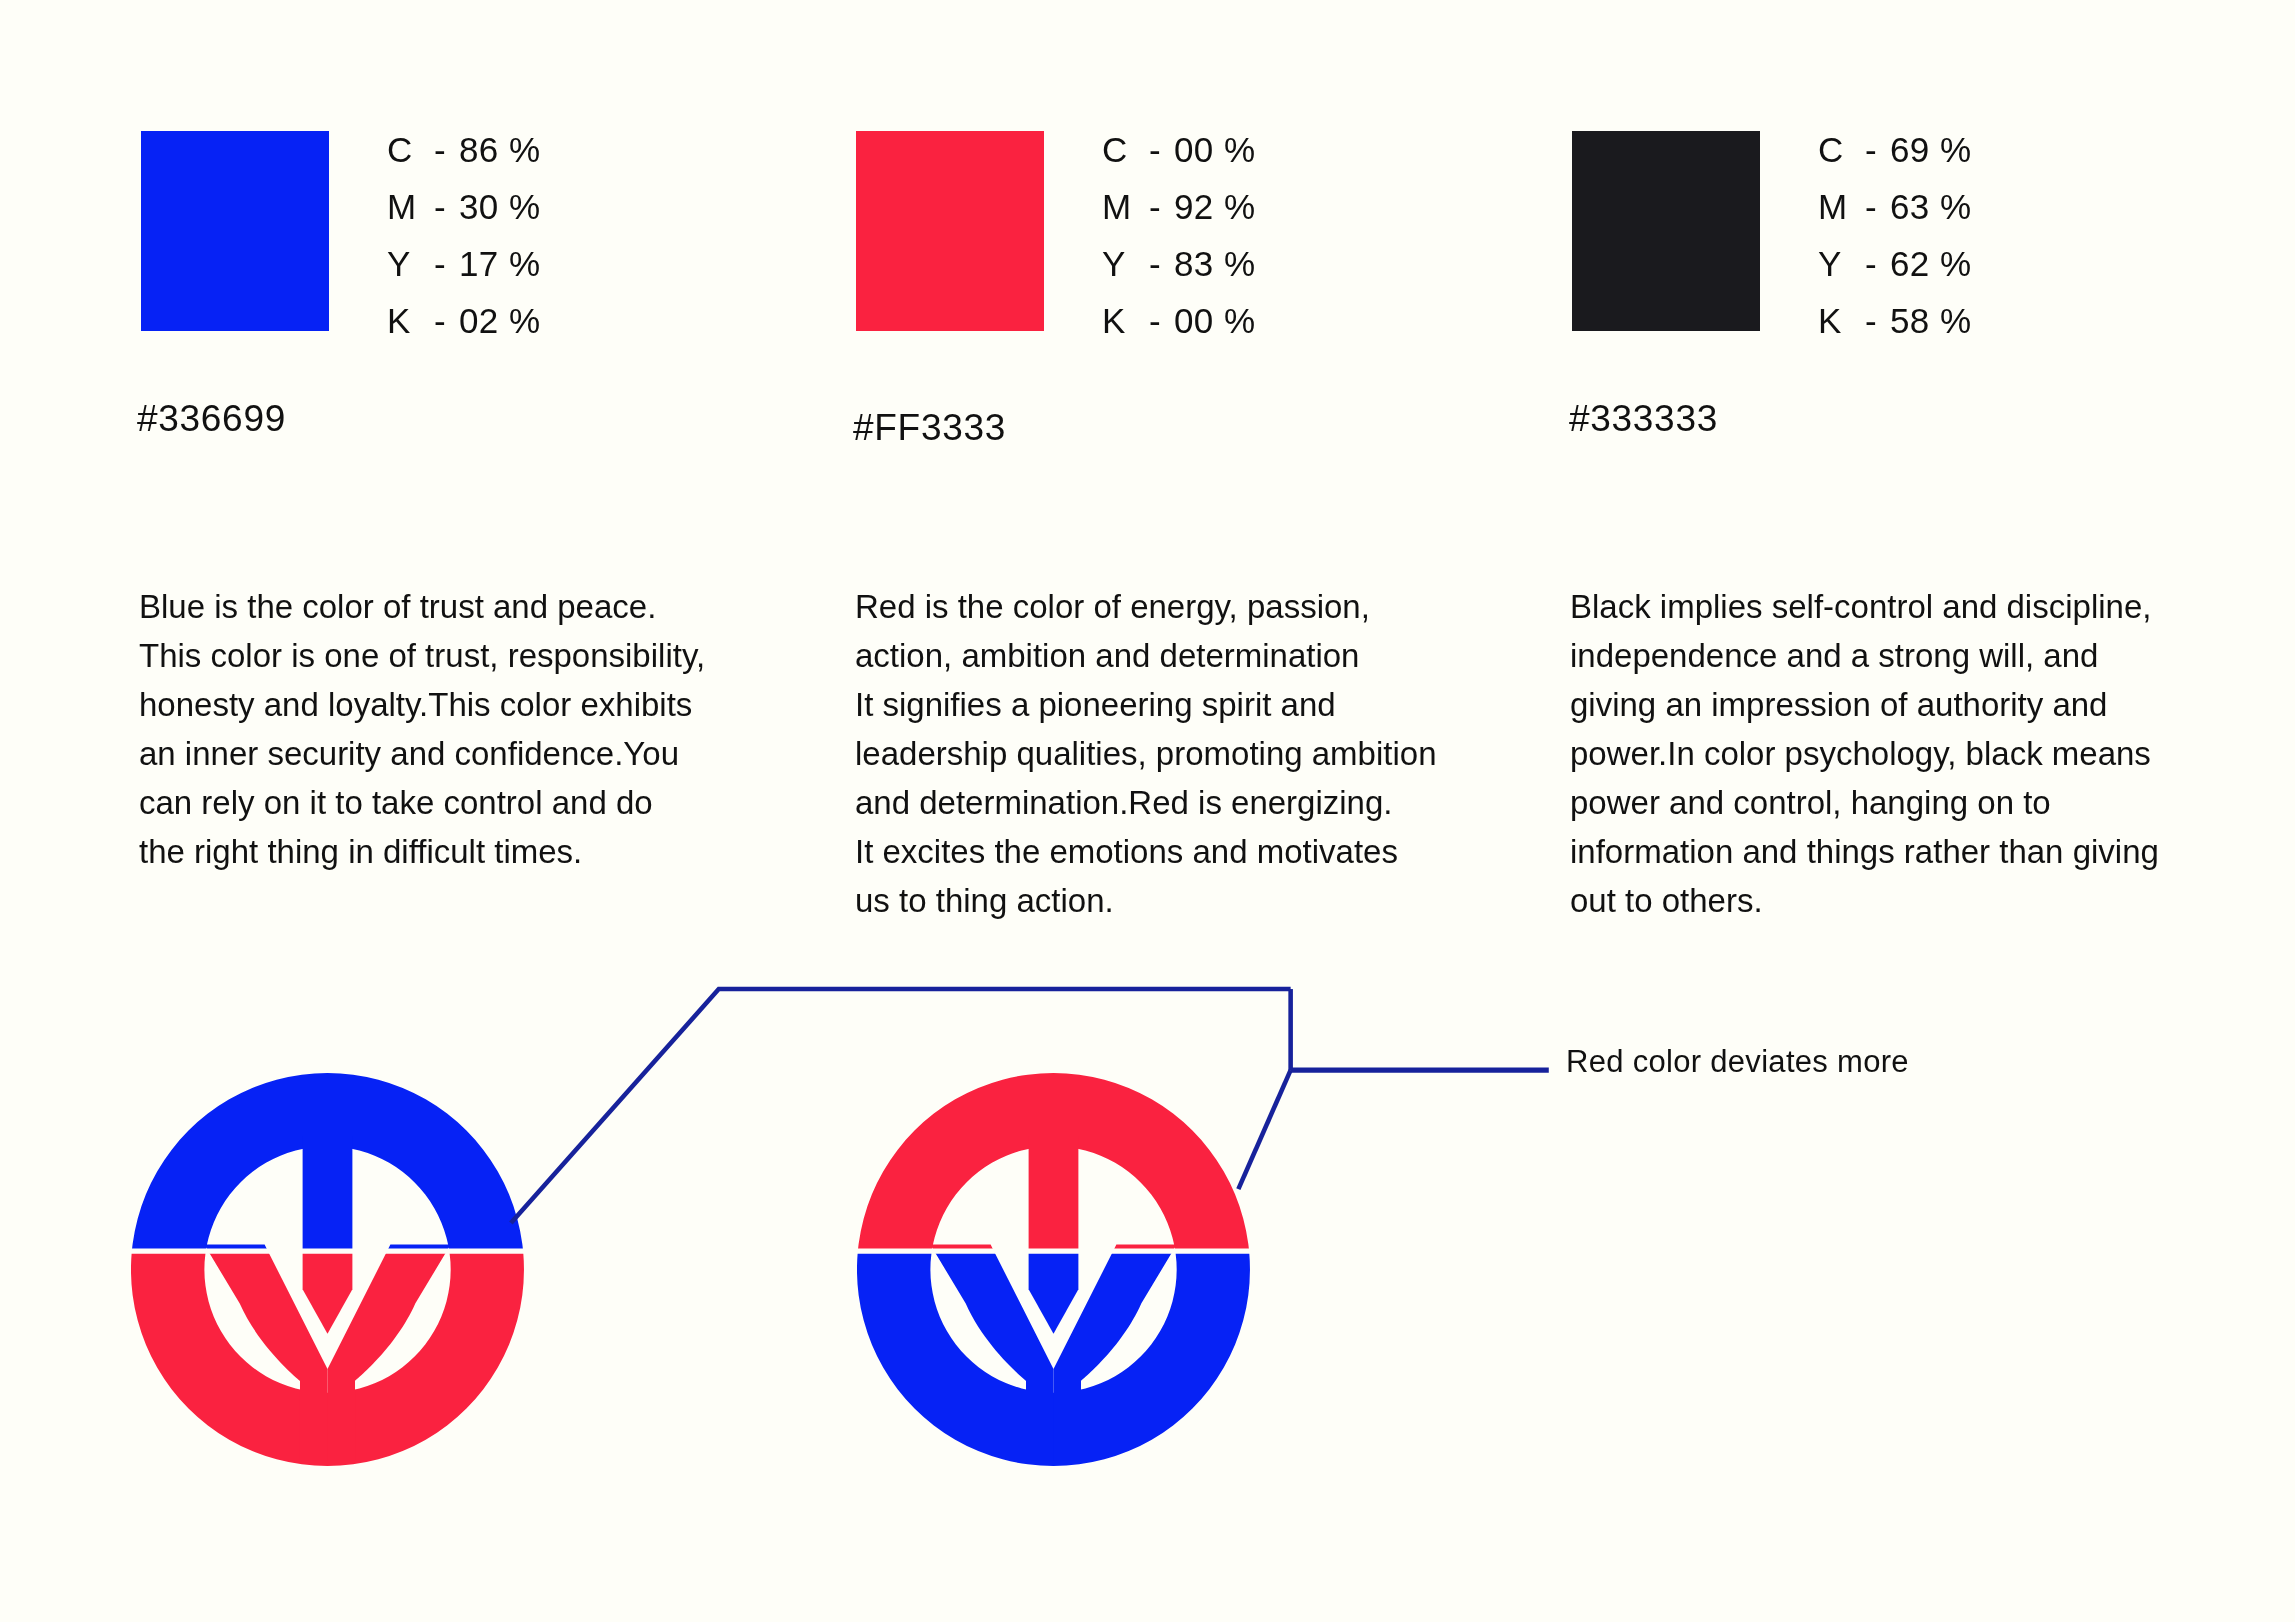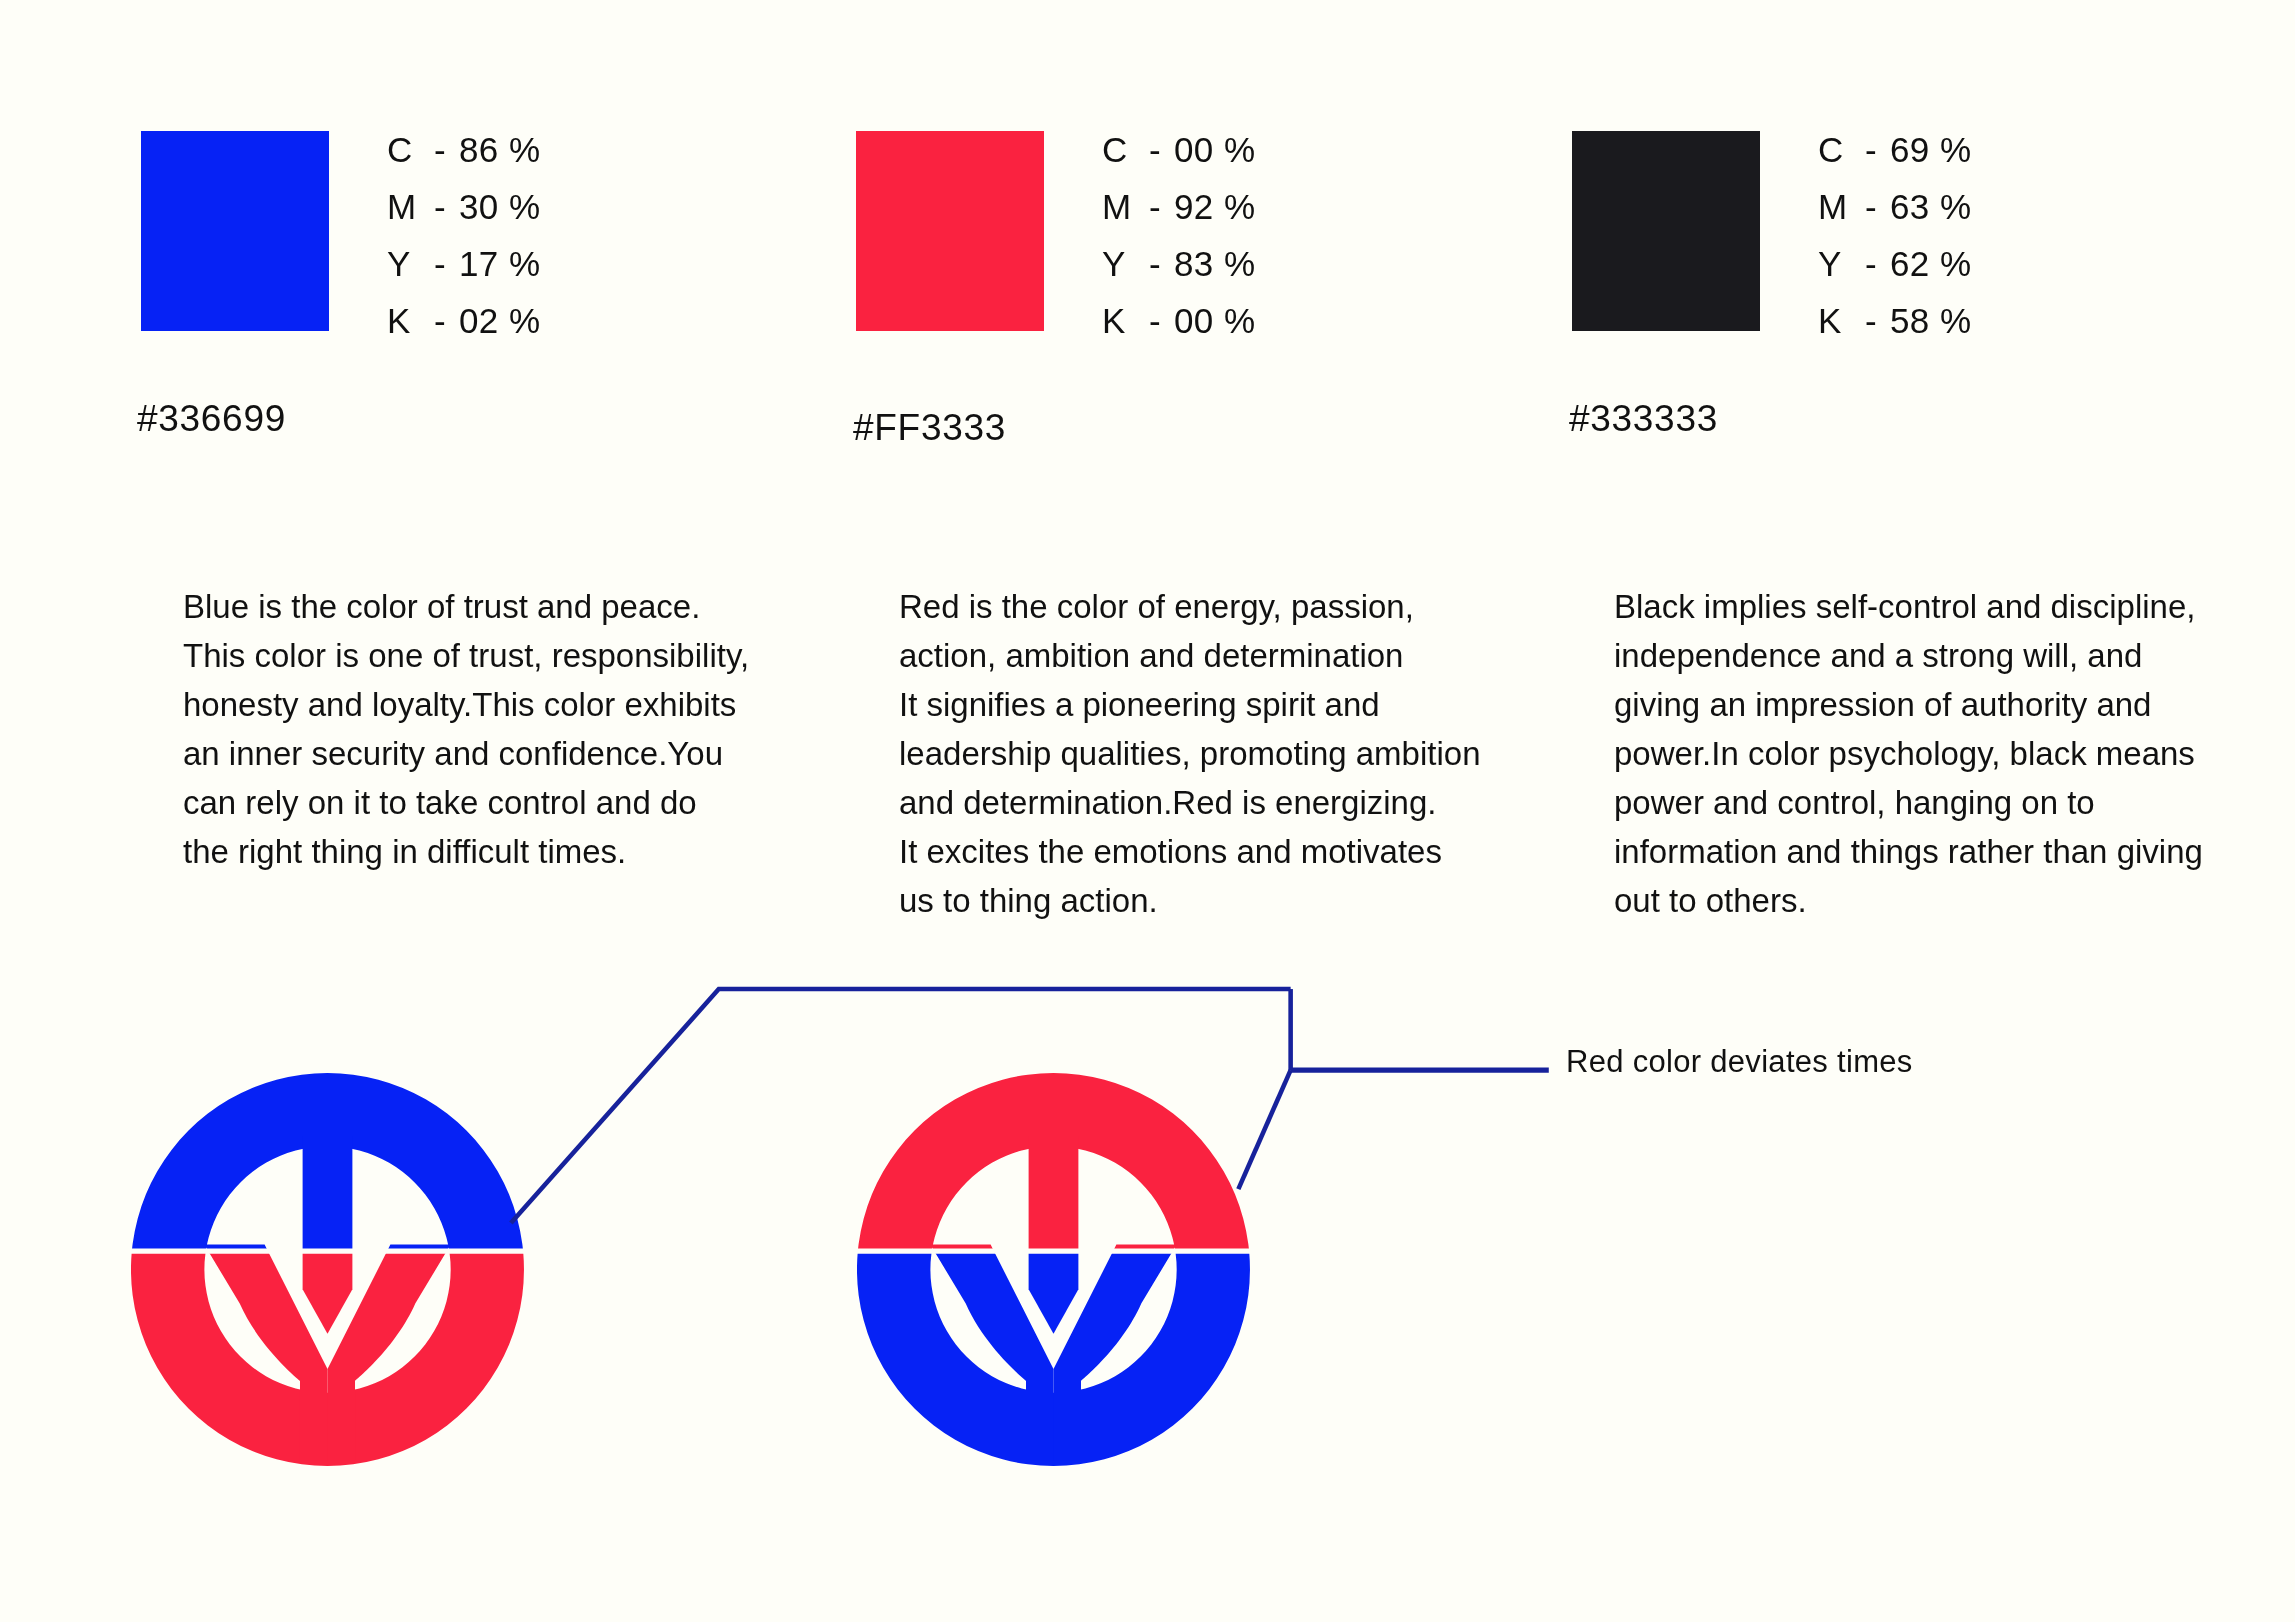--- a/index.html
+++ b/index.html
@@ -44,21 +44,20 @@
   .hex.h1{left:853px;top:398px;margin-top:9px;}
   .hex.h2{left:1569px;top:398px;}
 
   
   .desc{
     position:absolute;
     top:582px;
     font-size:33px;
     line-height:49px;
     white-space:pre-line;
-    margin-left:44px;
   }
   .desc.d0{left:139px;width:589px;}
   .desc.d1{left:855px;width:628px;}
   .desc.d2{left:1570px;width:654px;}
 
   
   .logo{position:absolute;}
   .logo.l0{left:131px;top:1073px;width:393px;height:393px;}
   .logo.l1{left:857px;top:1073px;width:393px;height:393px;}
   .logo svg{display:block;width:100%;height:100%;}
@@ -261,16 +260,16 @@
 
     <polyline points="780,430 1098,72 1973,72" fill="none" stroke-width="7" stroke="#17229B"></polyline>
 
     <polyline points="1973,72 1973,196" fill="none" stroke-width="7" stroke="#17229B"></polyline>
 
     <polyline points="1893,378 1973,196" fill="none" stroke-width="7" stroke="#17229B"></polyline>
 
     <polyline points="1973,196 2368,196" fill="none" stroke-width="8" stroke="#17229B"></polyline>
   </svg>
 
-  <div class="annotation">Red color deviates times</div>
+  <div class="annotation">Red color deviates more</div>
 
 </div>
 
 
 </body></html>

